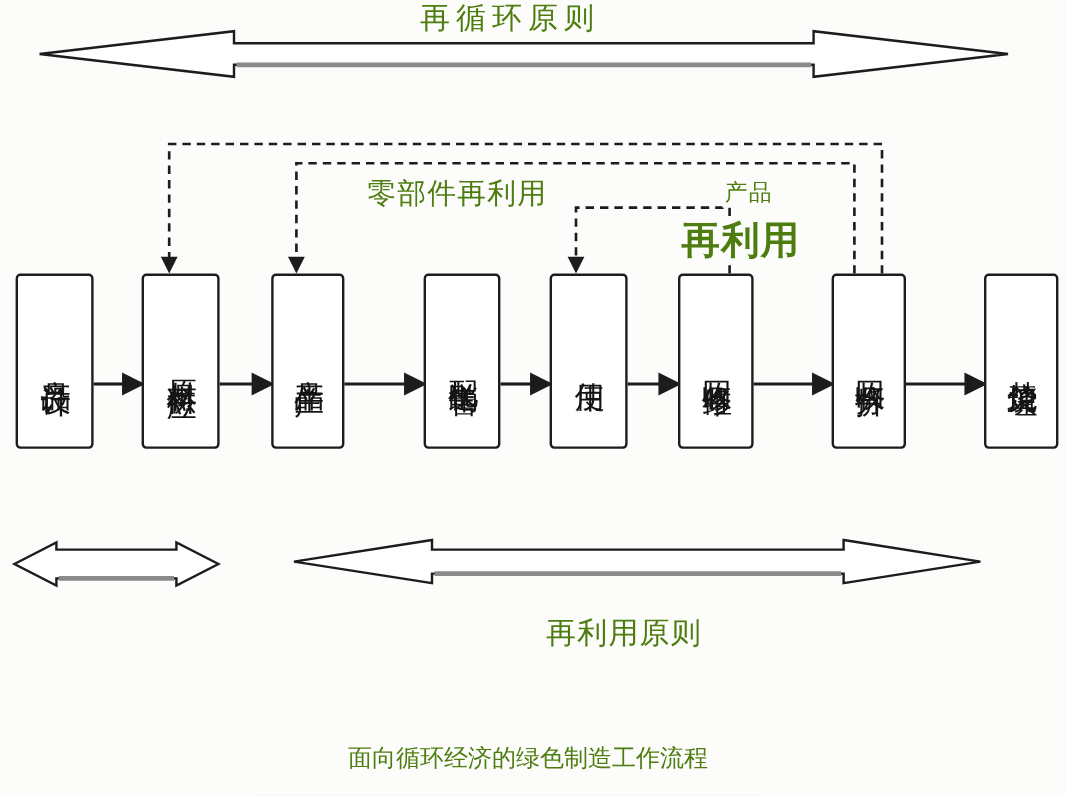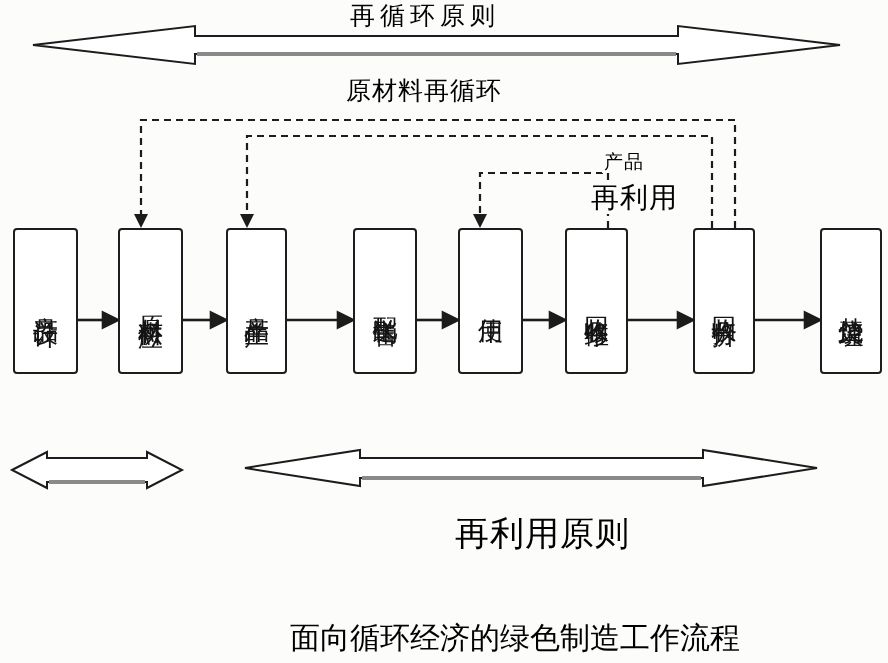--- a/index.html
+++ b/index.html
@@ -8,31 +8,31 @@
     position: relative;
     width: 888px; height: 663px;
     background: #fcfcfb;
     overflow: hidden;
     color: #161616;
   }
   #diagram-svg { position: absolute; left: 0; top: 0; }
   .lbl {
     position: absolute;
     white-space: nowrap;
-    color: #000000;
+    color: #4d7c0f;
     line-height: 1.1;
   }
   .lbl-top-title      { left: 350px; top: 2px;   font-size: 25px; letter-spacing: 5px; }
   .lbl-raw-recycle    { left: 346px; top: 77px;  font-size: 25px; letter-spacing: 1px; }
   .lbl-parts-reuse    { left: 306px; top: 149px; font-size: 24px; letter-spacing: 1px; }
   .lbl-prod-reuse-1   { left: 602px; top: 152px; font-size: 19px; letter-spacing: 1px; background: #fcfcfb; padding: 0 2px; }
-  .lbl-prod-reuse-2   { left: 589px; top: 183px; font-size: 28px; letter-spacing: 1px; background: #fcfcfb; padding: 0 2px; }
+  .lbl-prod-reuse-2   { left: 566px; top: 183px; font-size: 32px; letter-spacing: 1px; background: #fcfcfb; padding: 0 2px; font-weight: bold; }
   .lbl-reduce         { left: 27px;  top: 515px; font-size: 25px; letter-spacing: 1px; }
-  .lbl-reuse          { left: 455px; top: 515px; font-size: 34px; letter-spacing: 1px; }
-  .lbl-caption        { left: 290px; top: 621px; font-size: 30px; letter-spacing: 0px; }
+  .lbl-reuse          { left: 455px; top: 515px; font-size: 25px; letter-spacing: 1px; }
+  .lbl-caption        { left: 290px; top: 621px; font-size: 20px; letter-spacing: 0px; }
   .pbox {
     position: absolute;
     top: 228px; height: 146px;
     box-sizing: border-box;
     border: 2.4px solid #1d1d1d;
     border-radius: 4px;
     background: #ffffff;
     display: flex; align-items: center; justify-content: center;
   }
   .pbox .vtext {
@@ -101,21 +101,21 @@
       <line x1="523" y1="320" x2="550" y2="320"></line>
         <polygon points="550,312.5 550,327.5 565,320"></polygon>
       <line x1="628" y1="320" x2="678" y2="320"></line>
         <polygon points="678,312.5 678,327.5 693,320"></polygon>
       <line x1="755" y1="320" x2="805" y2="320"></line>
         <polygon points="805,312.5 805,327.5 820,320"></polygon>
     </g>
   </svg>
 
   <div class="lbl lbl-top-title">再循环原则</div>
-  <div class="lbl lbl-raw-recycle">原材料再循环</div>
+  <div class="lbl lbl-parts-reuse">零部件再利用</div>
   <div class="lbl lbl-prod-reuse-1">产品</div>
   <div class="lbl lbl-prod-reuse-2">再利用</div>
 
   <div class="pbox b1">
     <span class="vtext">产品设计</span>
   </div>
   <div class="pbox b2">
     <span class="vtext">原材料供应</span>
   </div>
   <div class="pbox b3">

